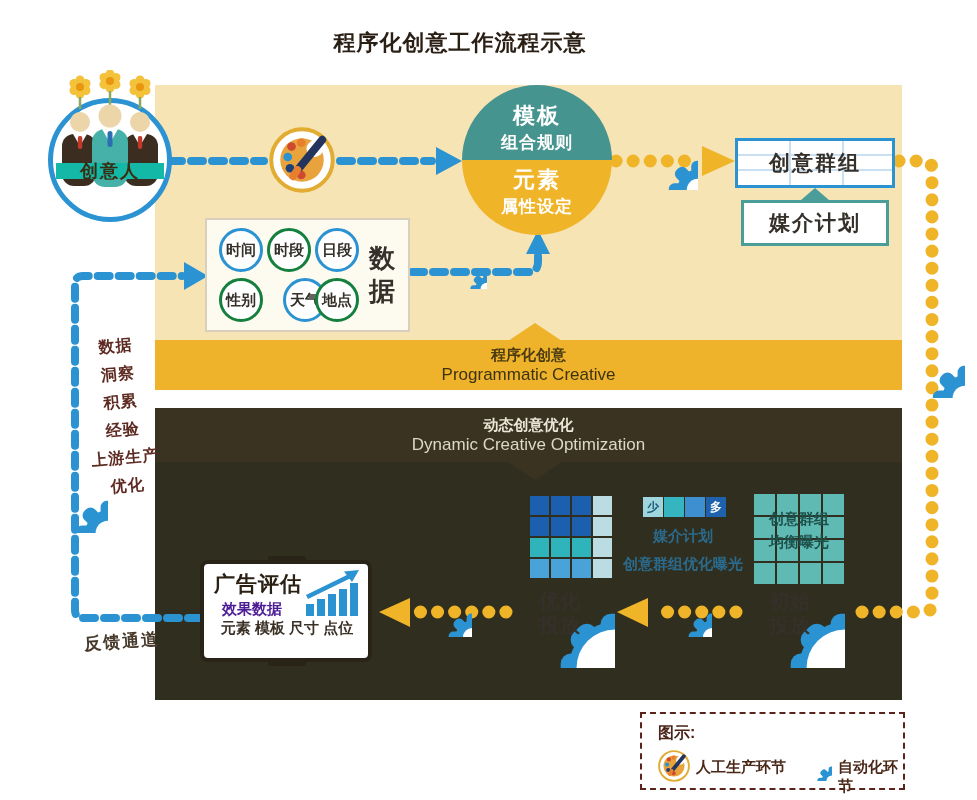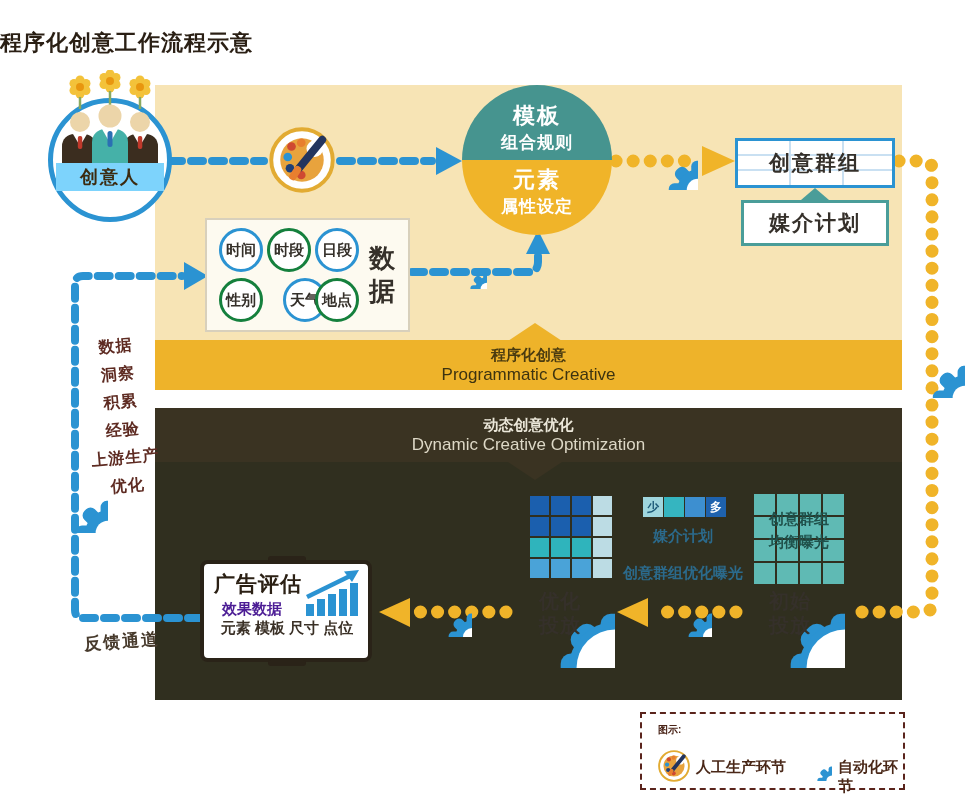--- a/index.html
+++ b/index.html
@@ -1,21 +1,21 @@
 <!DOCTYPE html>
 <html><head>
 <meta charset="utf-8">
 <style>
   * { margin:0; padding:0; box-sizing:border-box; }
   body { background:#ffffff; font-family:"Liberation Sans", sans-serif; }
   #stage { position:relative; width:977px; height:800px; margin:0 auto; background:#ffffff; overflow:hidden; }
   .abs { position:absolute; }
 
   
-  #page-title { left:0; top:28px; width:896px; font-size:22px; font-weight:bold;
+  #page-title { left:12px; top:28px; width:896px; text-align:center; font-size:22px; font-weight:bold;
                 color:#2a1f14; letter-spacing:1px; z-index:3; }
   #panel-top   { left:155px; top:85px;  width:747px; height:255px; background:#f7e4b5; z-index:1; }
   #banner-pc   { left:155px; top:340px; width:747px; height:50px;  background:#eeb32a; z-index:1;
                  display:flex; flex-direction:column; justify-content:center; text-align:center; }
   #banner-pc .zh { font-size:15px; font-weight:bold; color:#4a3b10; }
   #banner-pc .en { font-size:17px; color:#3d3310; }
   #banner-notch { left:508px; top:323px; width:0; height:0; border-left:27px solid transparent;
                   border-right:27px solid transparent; border-bottom:18px solid #eeb32a; z-index:1; }
   #dco-header  { left:155px; top:408px; width:747px; height:54px; background:#3a3322; z-index:1;
                  display:flex; flex-direction:column; justify-content:center; text-align:center; }
@@ -28,21 +28,21 @@
   
   #wires { left:0; top:0; width:977px; height:800px; z-index:2; pointer-events:none; }
   .wire-blue   { stroke:#2b93d2; stroke-width:8;  fill:none; stroke-dasharray:12 9;   stroke-linecap:round; }
   .wire-yellow { stroke:#f0b429; stroke-width:13; fill:none; stroke-dasharray:0.1 17; stroke-linecap:round; }
   .head-blue   { fill:#2b93d2; } .head-yellow { fill:#f0b429; }
 
   
   #creator-circle { left:48px; top:98px; width:124px; height:124px; border-radius:50%;
                     background:#ffffff; border:5px solid #2b93d2; z-index:3; }
   #creator-art  { left:48px; top:70px; width:124px; height:122px; z-index:4; }
-  #creator-banner { left:56px; top:163px; width:108px; height:28px; background:#7dd3fc; z-index:5;
+  #creator-banner { left:56px; top:163px; width:108px; height:16px; background:#14b8a6; z-index:5;
                     display:flex; align-items:center; justify-content:center;
                     font-size:18px; font-weight:bold; color:#3c2b10; letter-spacing:2px; }
 
   
   .palette-node { width:66px; height:66px; z-index:3; }
   #palette-main { left:269px; top:127px; }
 
   
   #rule-circle { left:462px; top:85px; width:150px; height:150px; border-radius:50%; z-index:3;
                  background:linear-gradient(to bottom, #46948f 0 50%, #f0b429 50% 100%);
@@ -79,21 +79,21 @@
                 color:#35302a; line-height:1.2; letter-spacing:1px; }
 
   
   #opt-grid { left:530px; top:496px; display:grid; grid-template-columns:repeat(4,19px); gap:2px; z-index:3; }
   #opt-grid div { width:19px; height:19px; }
   #scale-bar { left:643px; top:497px; display:flex; gap:1px; z-index:3; }
   #scale-bar div { width:20px; height:20px; display:flex; align-items:center; justify-content:center;
                    font-size:12px; font-weight:bold; }
   #exp-captions { left:610px; top:527px; width:146px; text-align:center; z-index:3;
                   color:#2b6a8c; font-weight:bold; }
-  #exp-captions .c1 { font-size:15px; } #exp-captions .c2 { font-size:15px; margin-top:18px; }
+  #exp-captions .c1 { font-size:15px; } #exp-captions .c2 { font-size:15px; margin-top:9px; }
   #bal-grid { left:754px; top:494px; display:grid; grid-template-columns:repeat(4,21px); gap:2px; z-index:3; }
   #bal-grid div { width:21px; height:21px; }
   #bal-label { left:754px; top:508px; width:90px; text-align:center; z-index:4; color:#1f514b;
                font-size:15px; font-weight:bold; line-height:1.5; }
 
   
   #eval-box { left:200px; top:560px; width:172px; height:102px; background:#ffffff; border:4px solid #2a2318;
               border-radius:8px; z-index:3; padding:6px 8px 4px 10px; }
   #eval-box .tab { position:absolute; left:64px; width:38px; height:6px; background:#2a2318; border-radius:3px; }
   #eval-box .tab.t { top:-8px; } #eval-box .tab.b { bottom:-8px; }
@@ -105,21 +105,21 @@
 
   
   #left-labels { left:86px; top:336px; width:72px; z-index:3; text-align:center;
                  transform:rotate(-5deg); color:#5e2b22; font-weight:bold; font-size:16px; }
   #left-labels div { margin-bottom:7px; letter-spacing:1px; }
   #feedback-label { left:84px; top:630px; z-index:3; transform:rotate(-4deg);
                     color:#473a2c; font-weight:bold; font-size:17px; letter-spacing:2px; }
 
   
   #legend-box { left:640px; top:712px; width:265px; height:78px; border:2px dashed #5a241c; z-index:3; }
-  #legend-title { position:absolute; left:16px; top:9px; font-size:10px; font-weight:bold; color:#4a2418; }
+  #legend-title { position:absolute; left:16px; top:9px; font-size:16px; font-weight:bold; color:#4a2418; }
   .legend-item-label { position:absolute; font-size:15px; font-weight:bold; color:#4a2818; }
 </style>
 </head>
 <body>
 
 <svg width="0" height="0" style="position:absolute">
   <defs>
     <symbol id="gear-s" viewBox="-16 -16 32 32">
       <g fill="currentColor">
         <rect x="-3.6" y="-15.6" width="7.2" height="31.2" rx="3"></rect>

